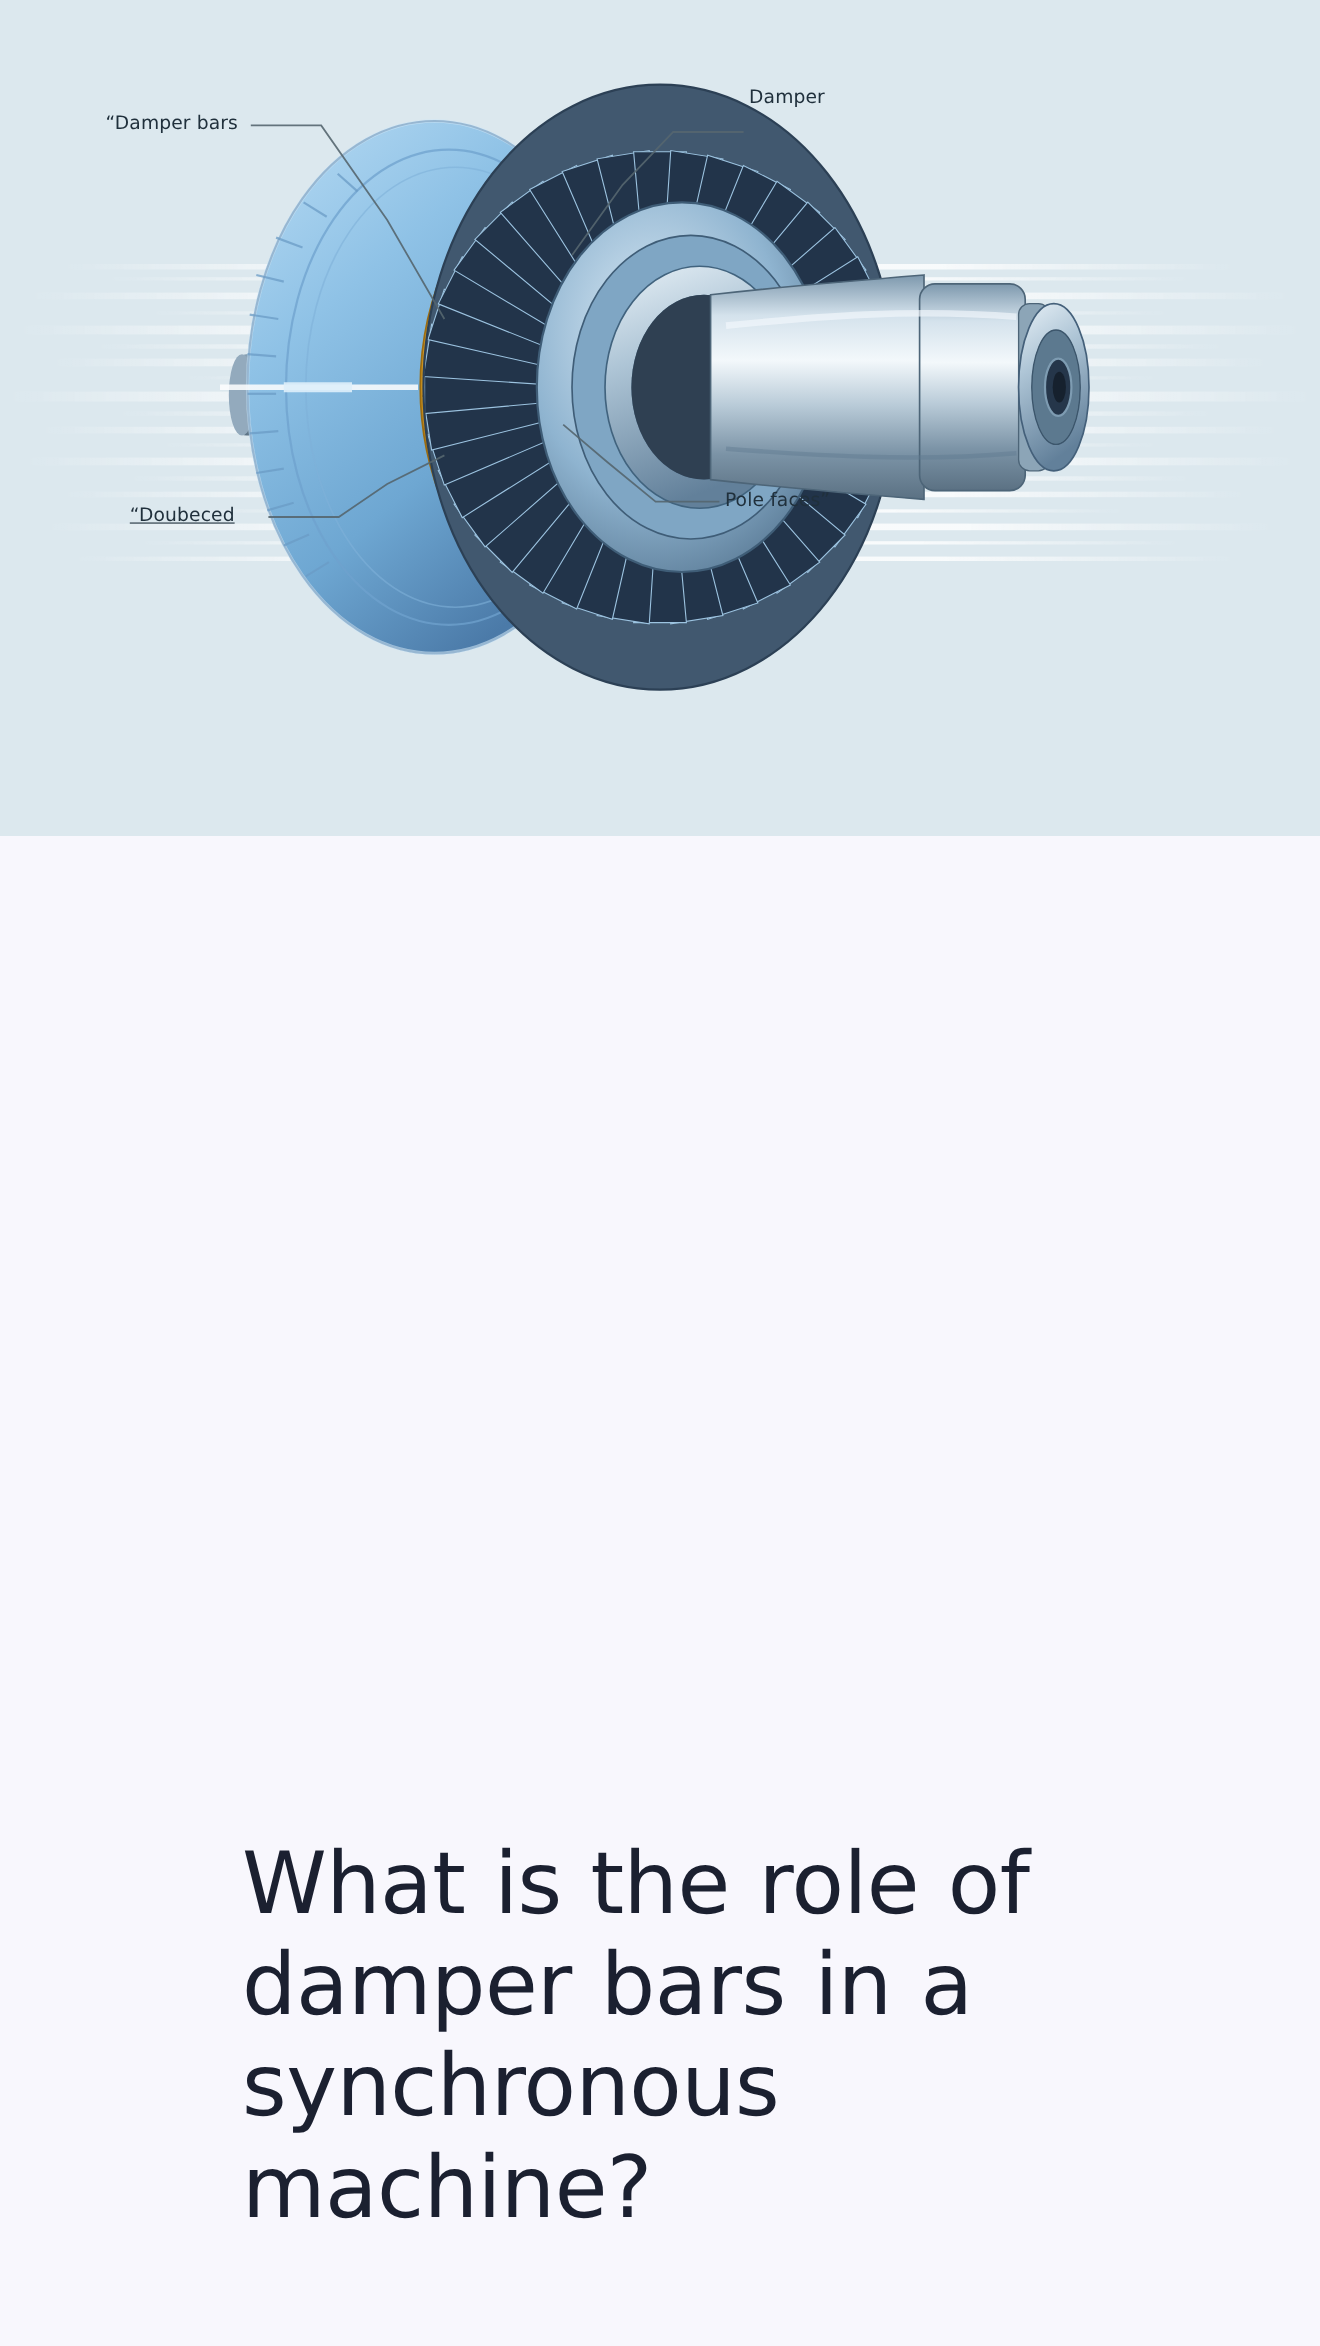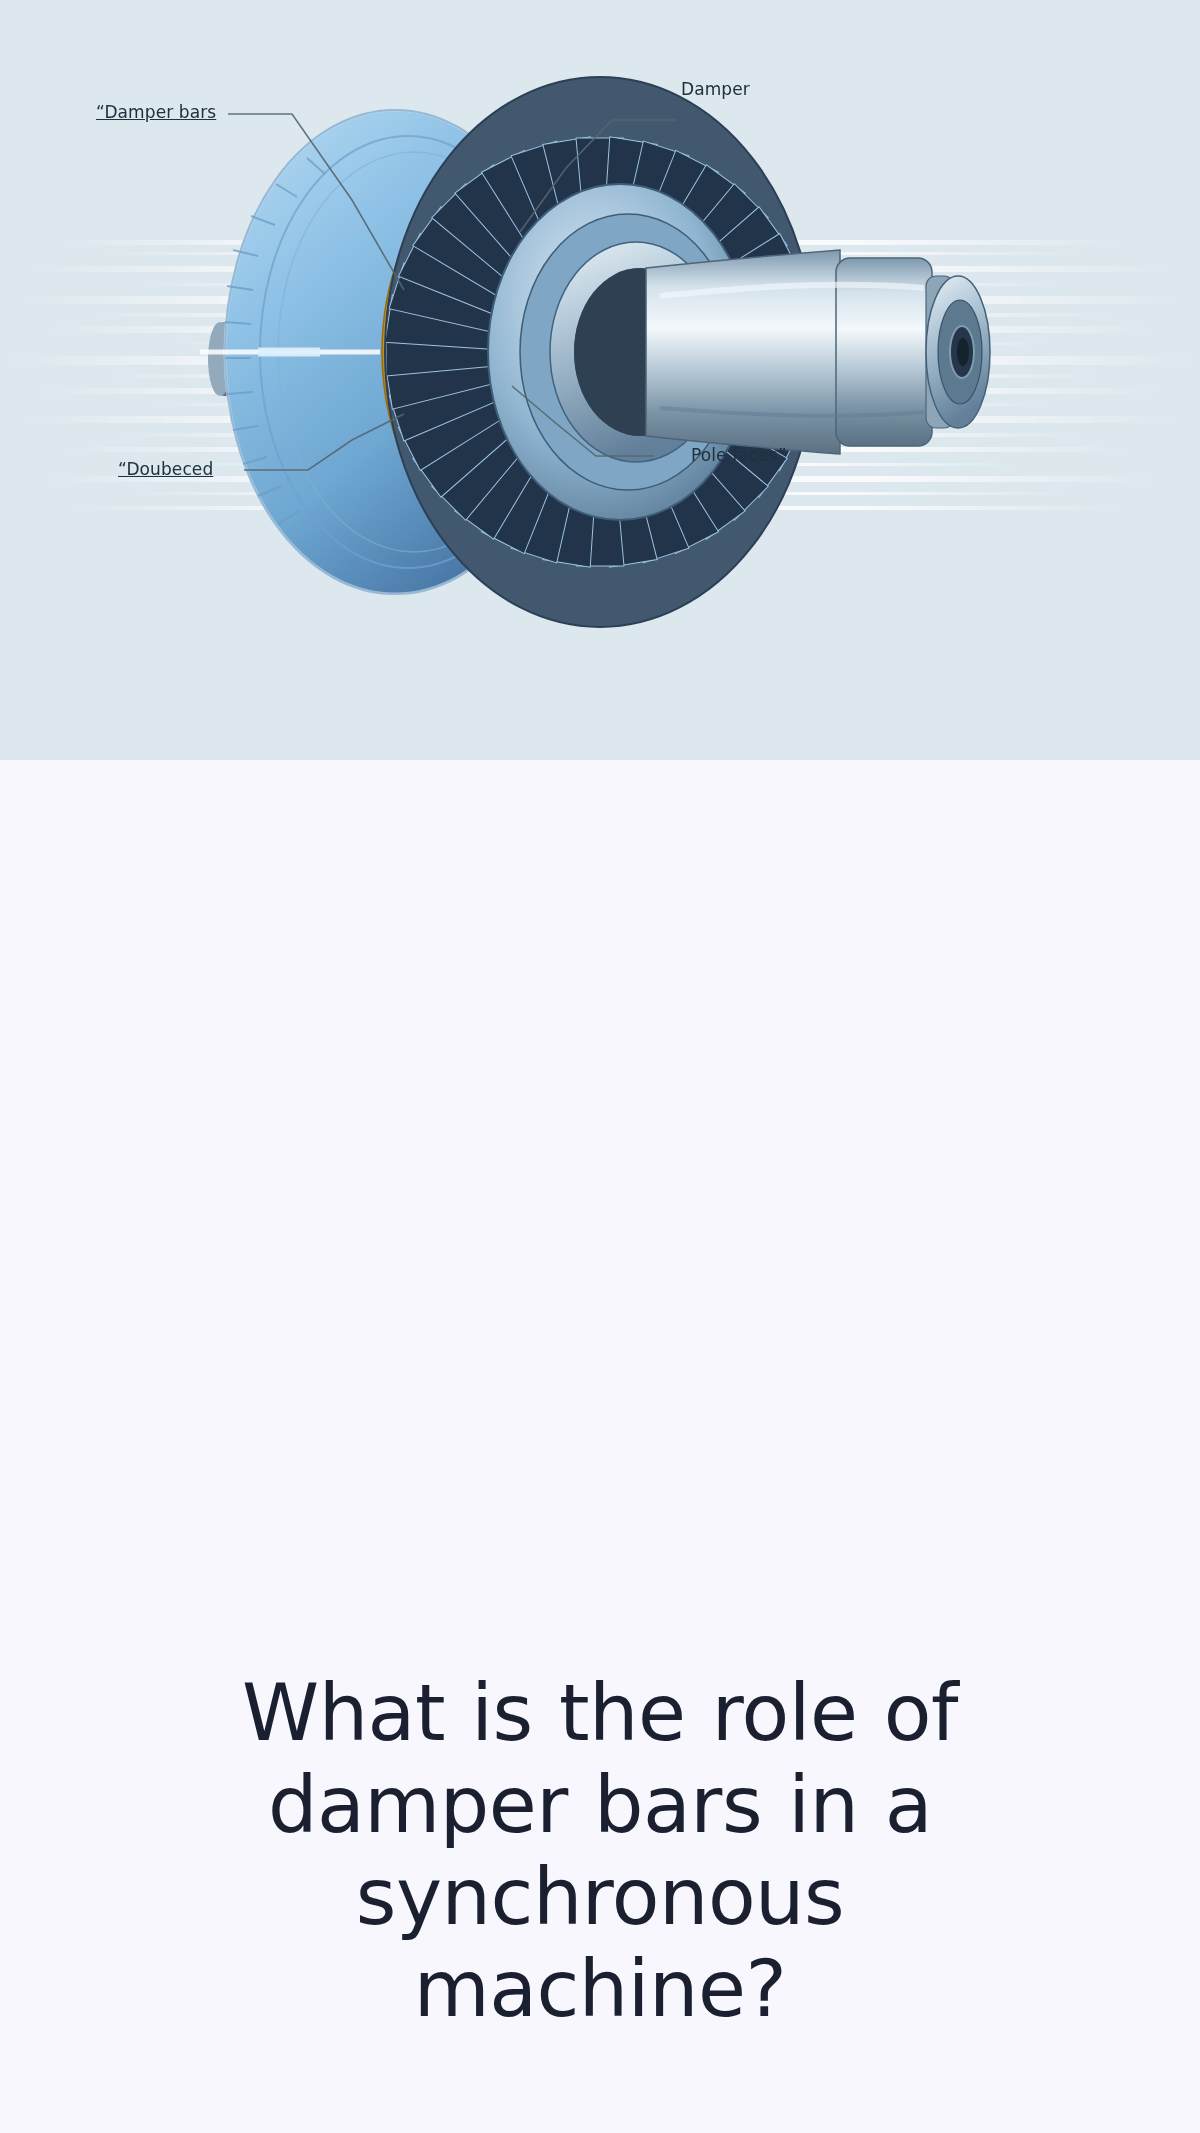--- a/index.html
+++ b/index.html
@@ -35,40 +35,40 @@
   .callout {
     position: absolute;
     font-family: "DejaVu Sans", "Liberation Sans", sans-serif;
     font-size: 17px;
     font-weight: 400;
     color: #20303c;
     letter-spacing: .1px;
     white-space: nowrap;
     line-height: 1;
   }
-  .callout-damper-bars { left: 96px;  top: 104px; text-decoration: underline; }
+  .callout-damper-bars { left: 96px;  top: 104px; }
   .callout-rotor       { left: 681px; top: 81px;  }
   .callout-doubeced    { left: 118px; top: 461px; text-decoration: underline; }
-  .callout-pole-faces  { left: 659px; top: 447px; margin-left: 32px; }
+  .callout-pole-faces  { left: 659px; top: 447px; }
 
   
   .question-section {
     position: relative;
     width: 1200px;
     height: 1373px;
     background: #f8f7fd;
   }
 
   .question-text {
     position: absolute;
     left: 50%;
     top: 855px;
     transform: translate(-50%, 0);
     width: 760px;
-    text-align: center;
+    text-align: left;
     font-family: "DejaVu Sans", "Liberation Sans", sans-serif;
     font-size: 78px;
     line-height: 1.18;
     font-weight: 500;
     color: #1b2030;
     letter-spacing: -0.5px;
     word-spacing: 2px;
   }
 </style>
 </head>

